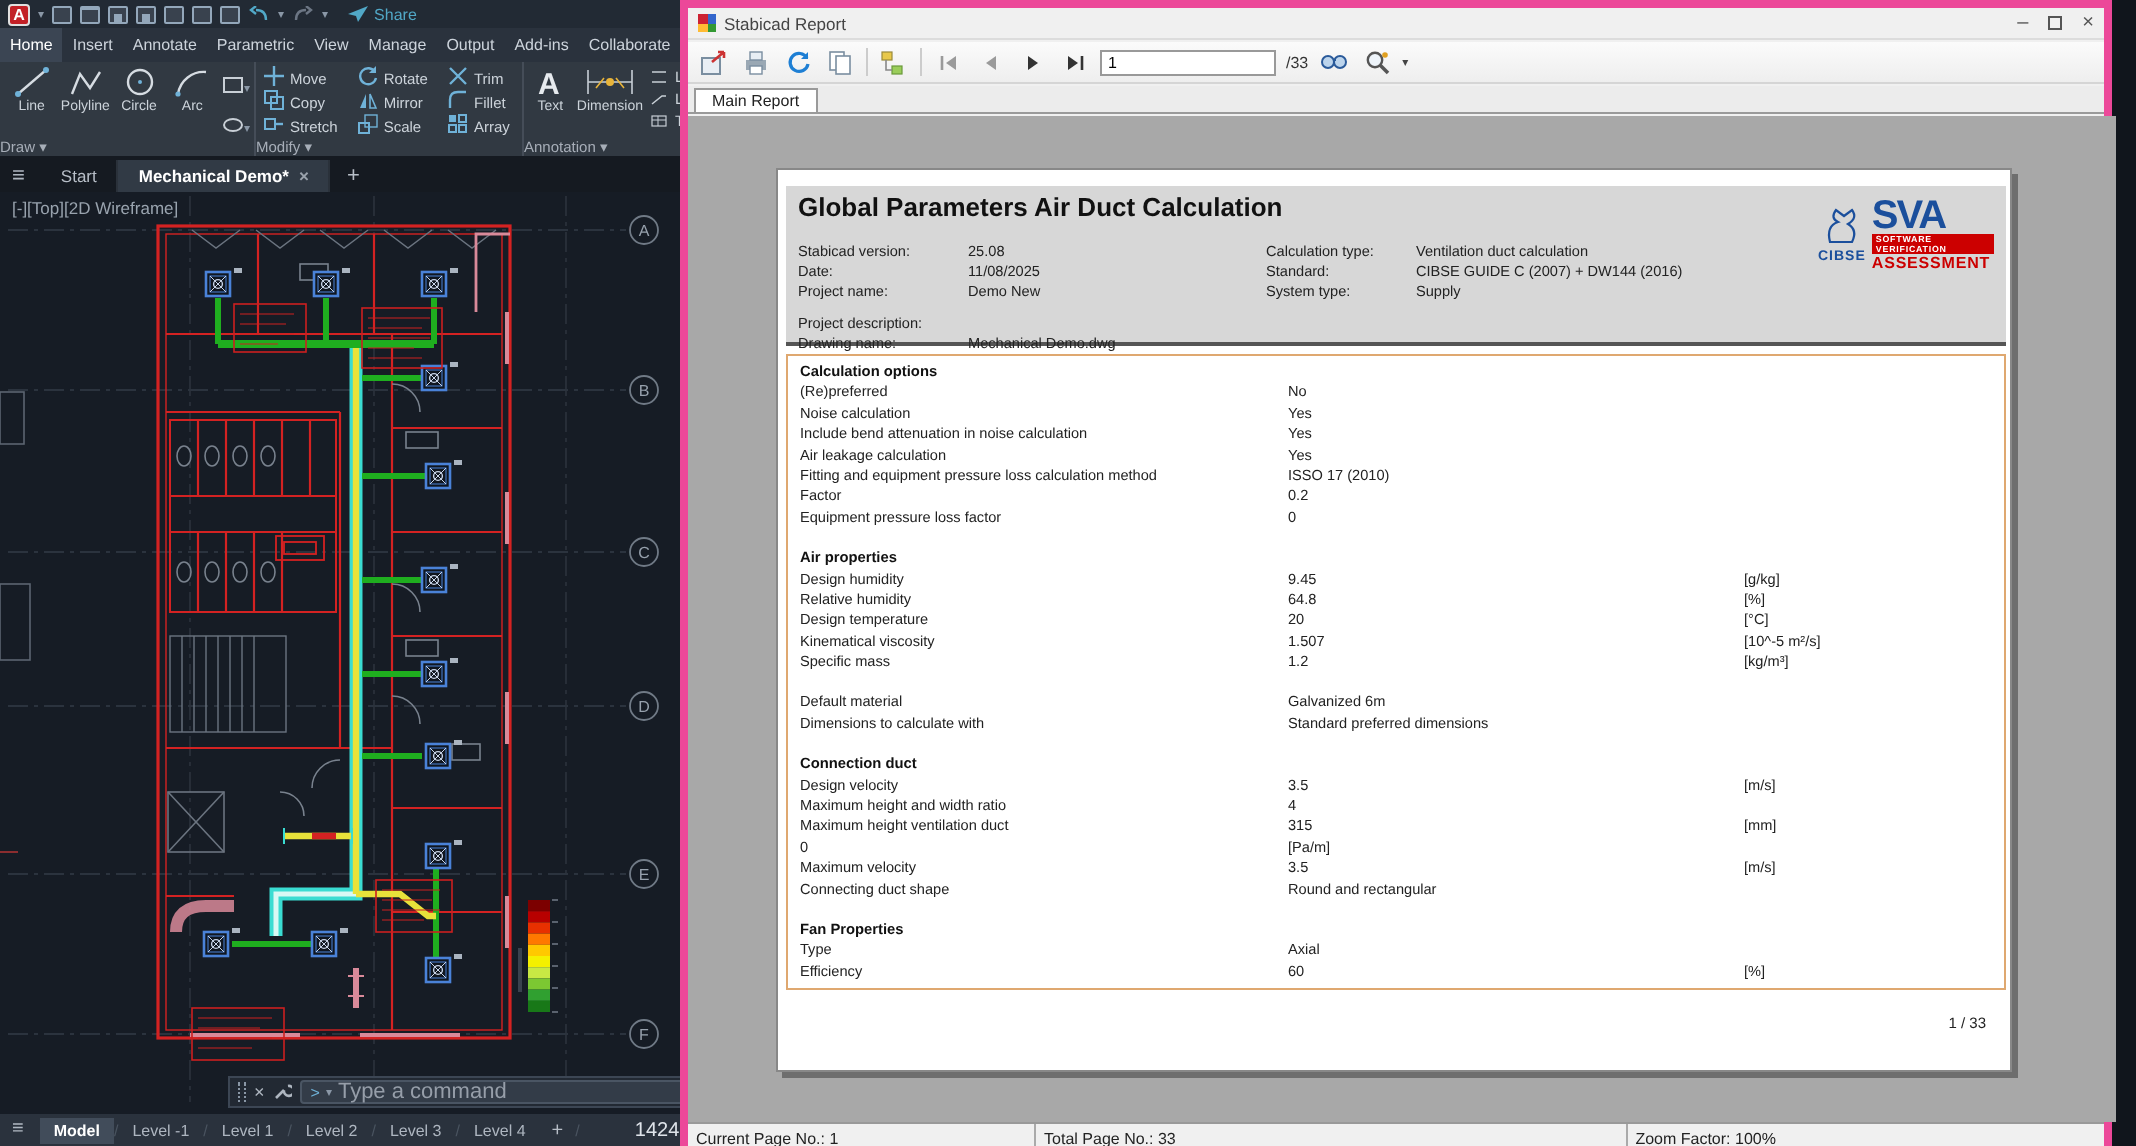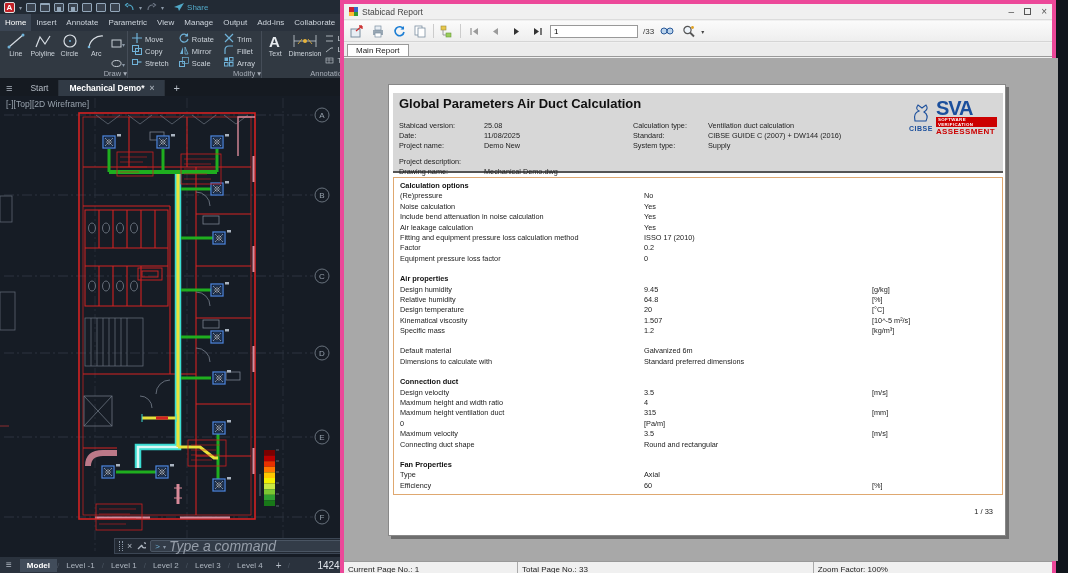--- a/index.html
+++ b/index.html
@@ -13,41 +13,41 @@
   .qicon{width:10px;height:9px;border:1px solid #93a7ba;border-radius:1px;background:#39424e;position:relative;}
   .qicon.folder{border-top:2px solid #93a7ba;}
   .qicon.floppy:after{content:"";position:absolute;left:2px;top:3px;width:4px;height:4px;background:#93a7ba;}
   .qdrop{color:#8a97a6;font-size:6px;}
   .share{display:flex;align-items:center;gap:3px;color:#51a8c7;font-size:8px;margin-left:6px;}
   .rtabs{position:absolute;left:0;top:14px;width:100%;height:17px;background:#2a323d;display:flex;align-items:stretch;overflow:hidden;}
   .rtab{color:#cdd4dc;font-size:8px;padding:0 5px;display:flex;align-items:center;white-space:nowrap;}
   .rtab.active{background:#3b4553;color:#fff;}
   .rpanels{position:absolute;left:0;top:31px;width:100%;height:47px;background:#313942;display:flex;overflow:hidden;}
   .panel{position:relative;height:100%;border-right:1px solid #454d58;padding:2px 2px 10px 4px;}
-  .panel-label{position:absolute;left:0;bottom:0;width:100%;text-align:right;color:#a7aeb8;font-size:7.5px;}
+  .panel-label{position:absolute;left:0;bottom:0;width:100%;text-align:left;color:#a7aeb8;font-size:7.5px;}
   .bigbtns{display:flex;gap:3px;}
   .bigbtn{width:24px;display:flex;flex-direction:column;align-items:center;gap:1px;color:#ccd3da;font-size:7px;}
   .grid3{display:grid;grid-template-columns:auto auto auto;grid-auto-rows:12px;column-gap:6px;align-content:start;}
   .sbtn{display:flex;align-items:center;gap:3px;color:#ccd3da;font-size:7.5px;white-space:nowrap;}
   .minicol{display:flex;flex-direction:column;justify-content:flex-start;gap:2px;padding-top:1px;}
   .ftabs{position:absolute;left:0;top:78px;width:100%;height:18px;background:#151a21;display:flex;align-items:flex-end;}
   .hamb{color:#aeb6c0;font-size:11px;padding:0 8px 2px 6px;}
   .ftab{font-size:8.5px;color:#b7bec7;padding:3px 10px;border-right:1px solid #2a313a;}
   .ftab.active{background:#313a45;color:#fff;font-weight:bold;}
   .ftab .x{color:#9aa2ac;margin-left:5px;}
   .fplus{color:#b7bec7;font-size:11px;padding:0 8px 2px 8px;}
   #canvas{position:absolute;left:0;top:96px;width:352px;height:461px;background:#161c25;}
   .vplabel{position:absolute;left:6px;top:3px;color:#99a3ae;font-size:8.5px;}
   .cmdbar{position:absolute;left:114px;top:442px;width:238px;height:16px;display:flex;align-items:center;background:rgba(35,42,52,.95);border:1px solid #3c4654;gap:4px;padding:0 4px;}
   .cmd-dots{width:4px;height:10px;border-left:1px dotted #8a97a6;border-right:1px dotted #8a97a6;}
   .cmd-x{color:#aeb6c0;font-size:9px;}
   .cmd-input{flex:1;height:12px;background:#333c48;border:1px solid #4a5563;border-radius:2px;display:flex;align-items:center;gap:3px;padding:0 4px;}
   .cmd-prompt{color:#6fb2d8;font-size:8px;}
   .cmd-drop{color:#8a97a6;font-size:6px;}
-  .cmd-text{color:#969ea9;font-size:14px;font-style:italic;}
+  .cmd-text{color:#969ea9;font-size:11px;}
   .cstatus{position:absolute;left:0;top:557px;width:100%;height:16px;background:#2a323d;display:flex;align-items:center;font-size:8px;color:#aeb6c0;}
   .lay{padding:2px 7px;white-space:nowrap;}
   .lay.active{background:#414c5a;color:#fff;font-weight:bold;}
   .lay-slash{color:#4a5460;}
   .coords{margin-left:auto;color:#dfe4ea;padding-right:4px;font-size:10px;}
 
   
   #rep{position:absolute;left:340px;top:0;width:716px;height:573px;background:#f0f0f0;border:4px solid #ec4899;}
   .rtitle{position:absolute;left:0;top:0;width:100%;height:16px;background:#f0f0f0;border-bottom:1px solid #dcdcdc;display:flex;align-items:center;padding:0 5px;gap:4px;}
   .rticon{width:9px;height:9px;display:grid;grid-template-columns:1fr 1fr;grid-template-rows:1fr 1fr;}
@@ -782,21 +782,21 @@
               <span class="sva">SVA</span>
               <span class="svl1">SOFTWARE VERIFICATION</span>
               <span class="svl2">ASSESSMENT</span>
             </span>
           </div>
         </div>
         <div class="pbox" id="params-box">
             <div class="sect">
               <div class="shead">Calculation options</div>
               <div class="prow">
-                <span>(Re)pressure</span>
+                <span>(Re)preferred</span>
                 <span>No</span>
                 <span></span>
               </div>
               <div class="prow">
                 <span>Noise calculation</span>
                 <span>Yes</span>
                 <span></span>
               </div>
               <div class="prow">
                 <span>Include bend attenuation in noise calculation</span>

